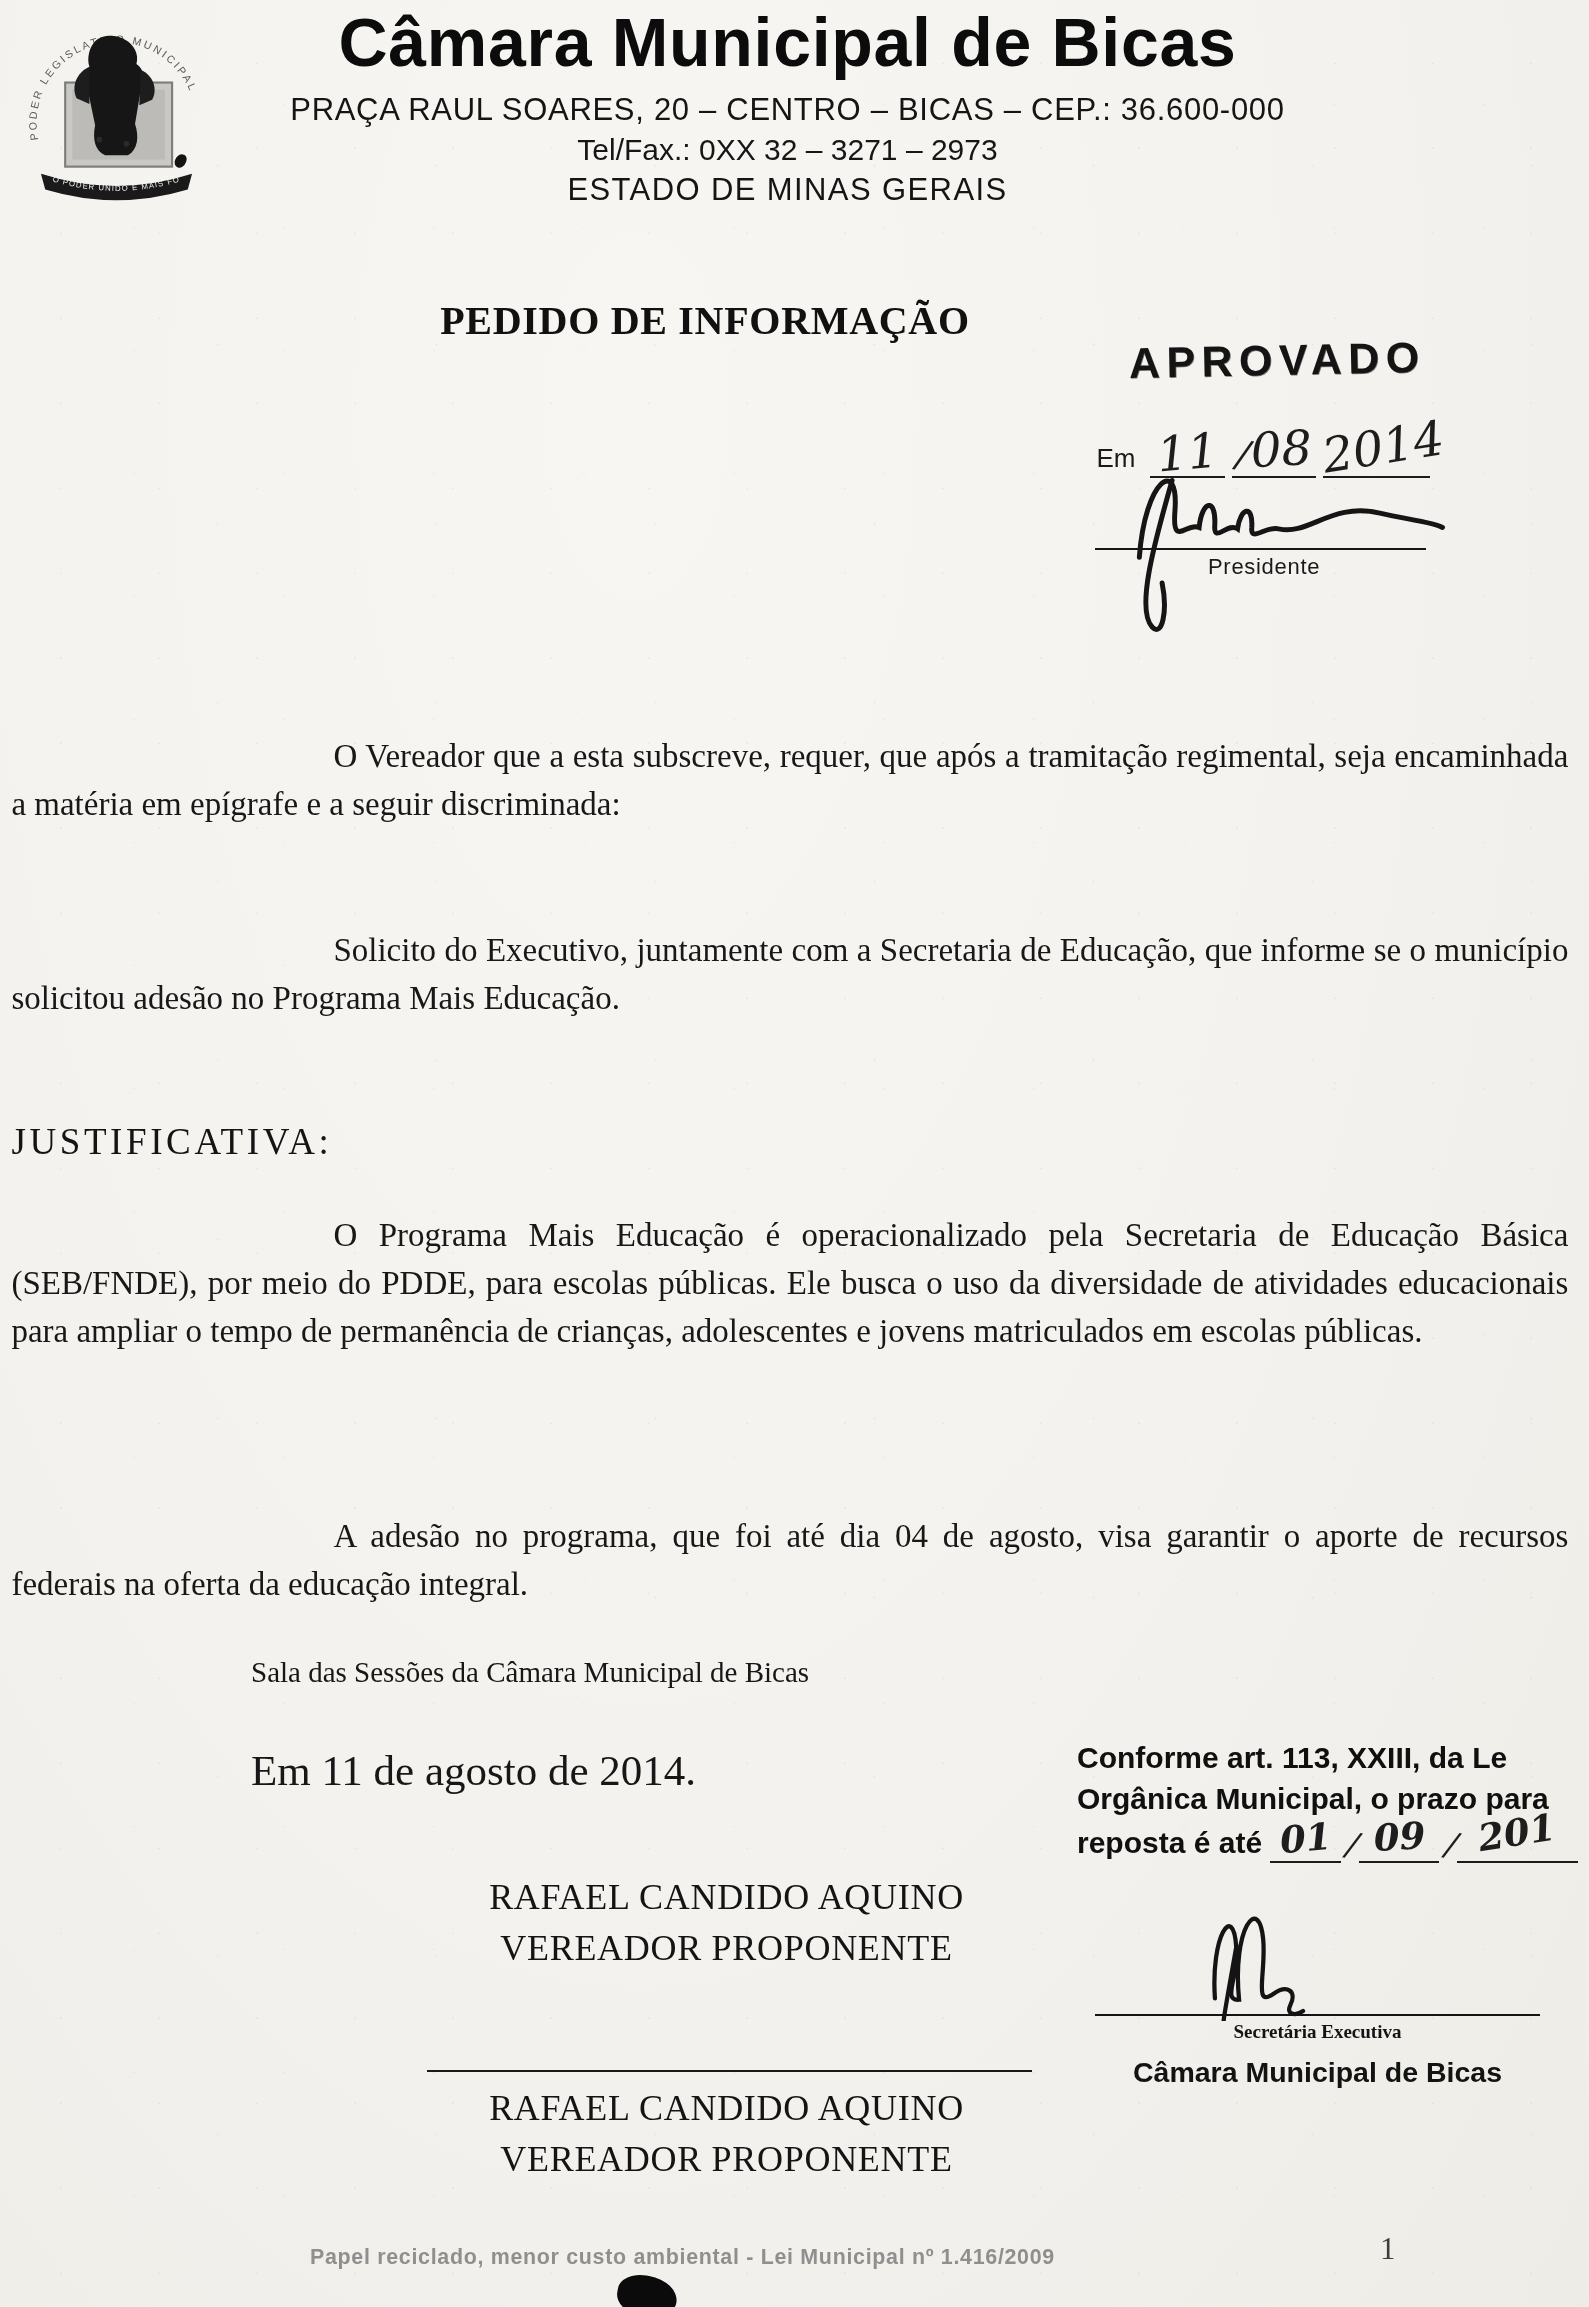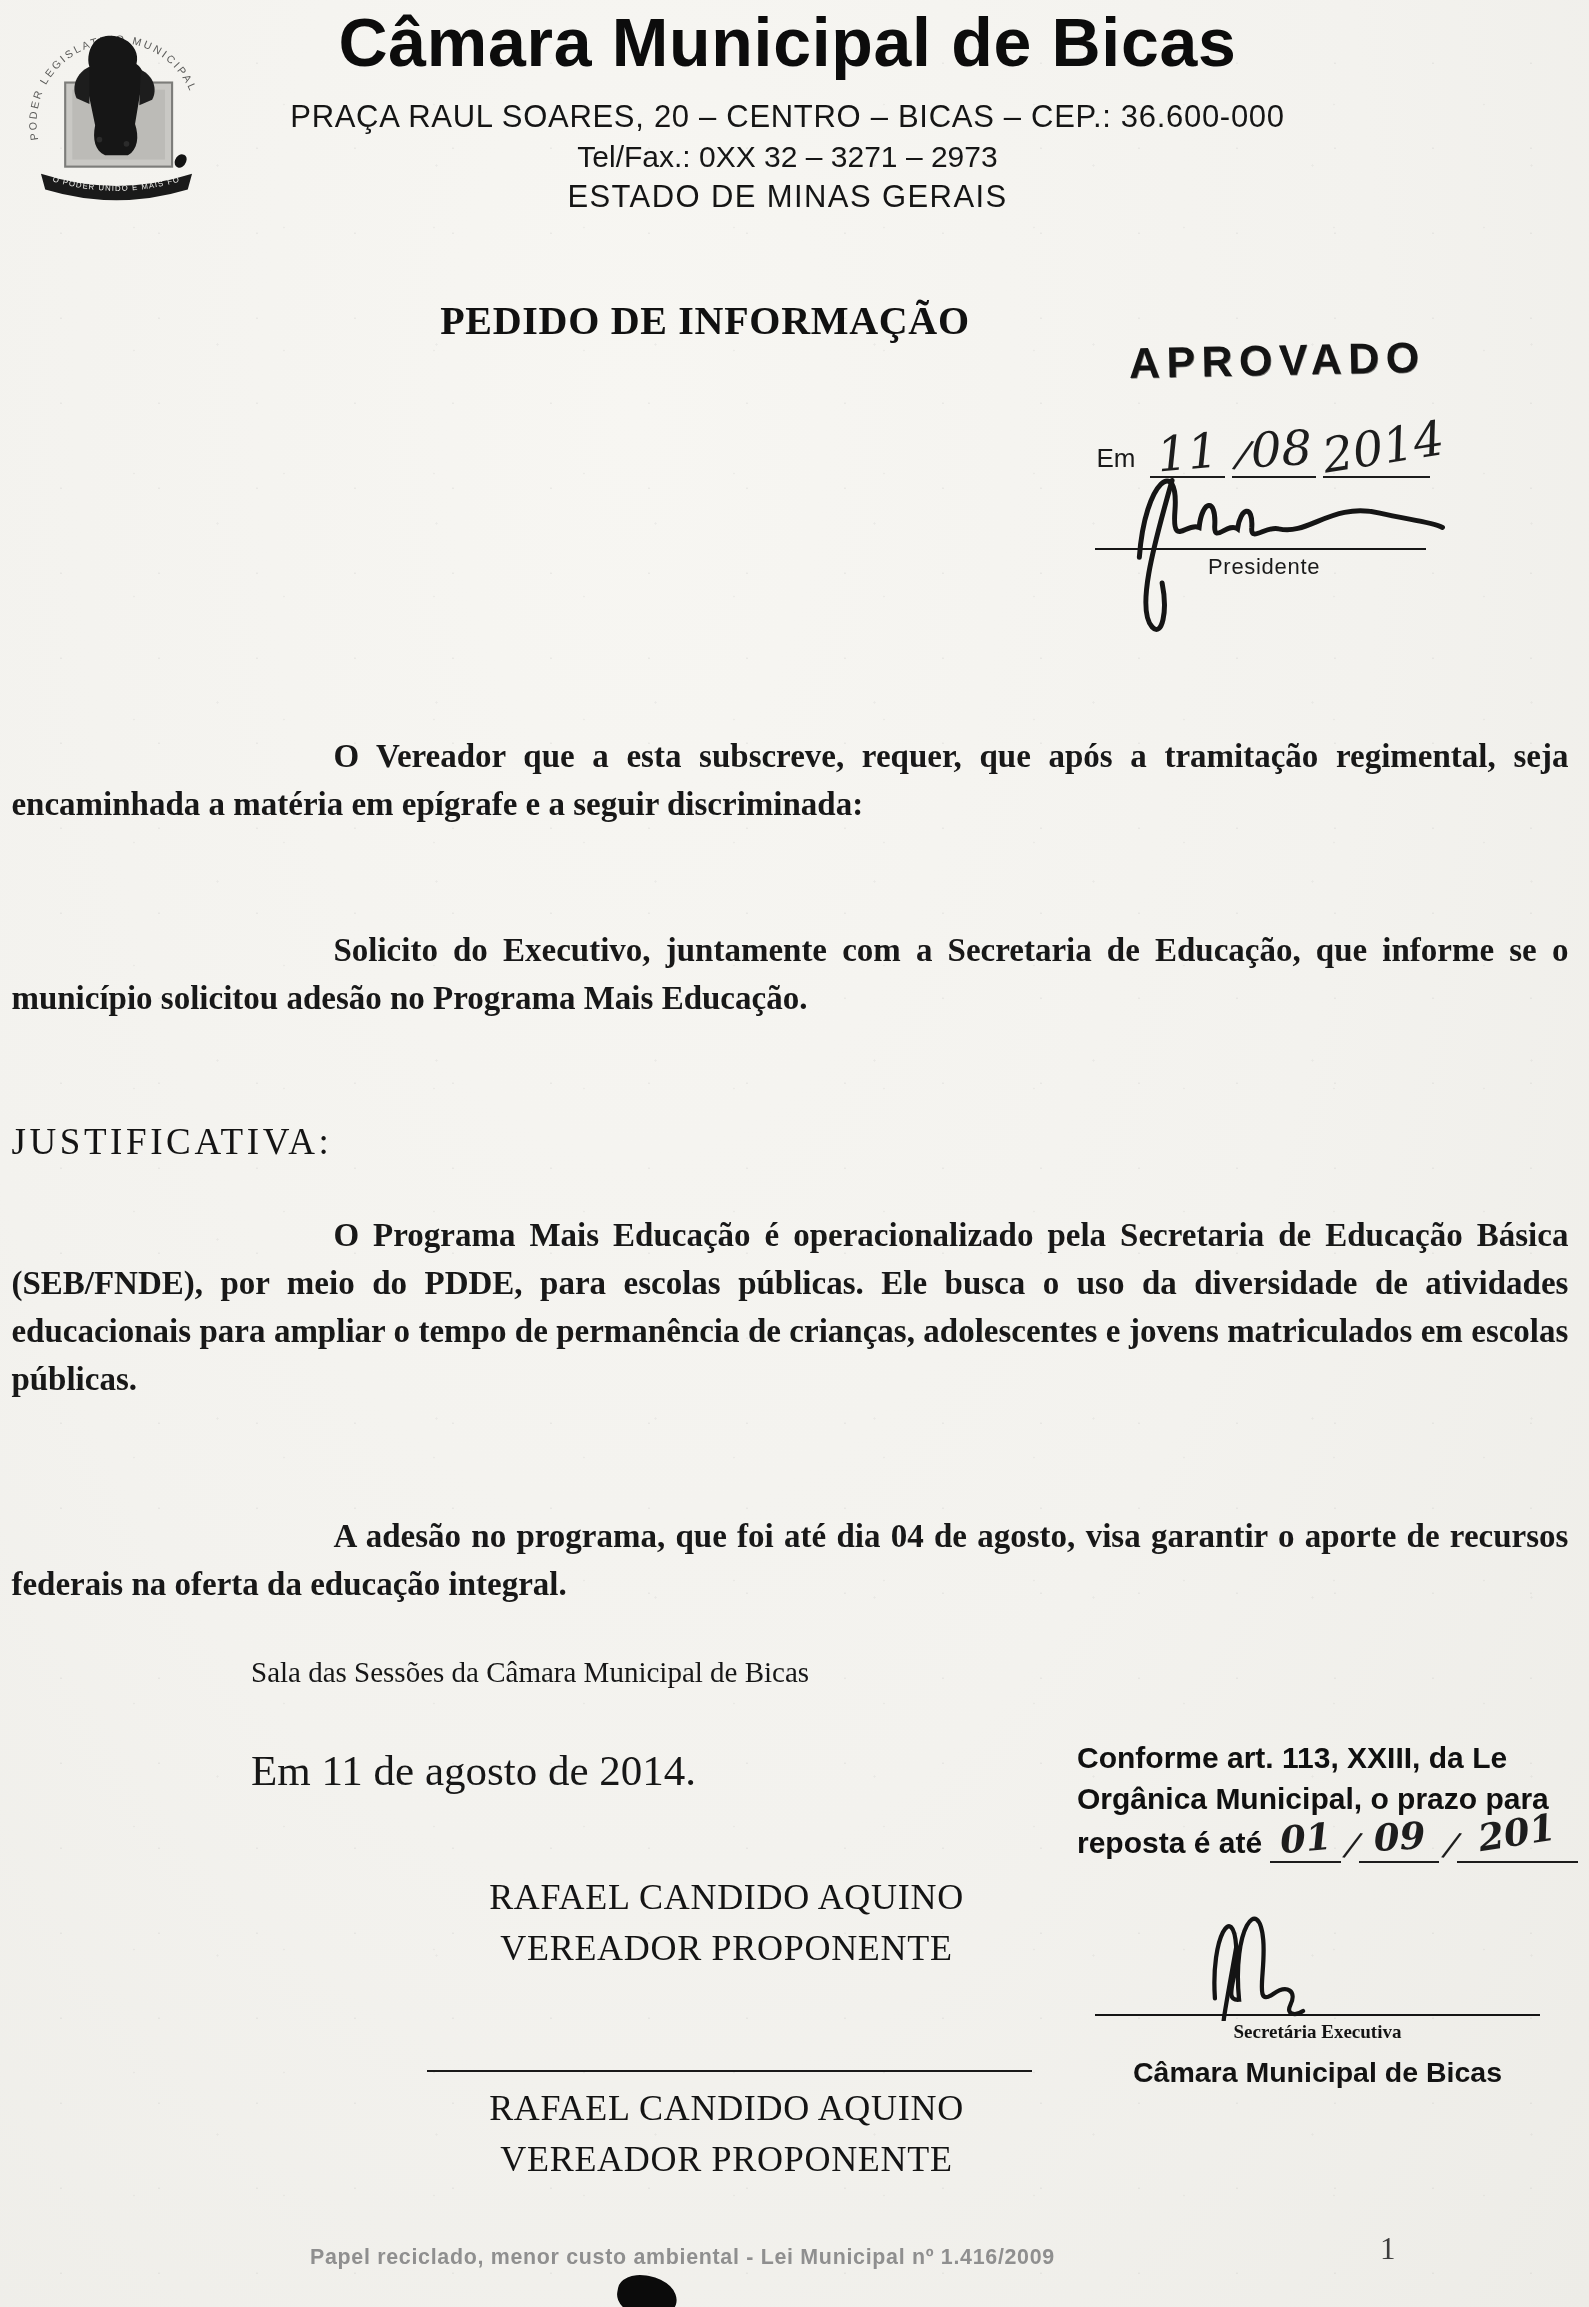--- a/index.html
+++ b/index.html
@@ -18,21 +18,21 @@
     background-size:98px 85px, 150px 123px, 219px 179px;
     background-position:12px 20.7px, 59px 43px, 108px 76px;
   }
   .abs{position:absolute;}
   .sans{font-family:"Liberation Sans", sans-serif;}
 
   
   .crest{left:21.4px;top:4.3px;width:191px;height:197px;}
   .header-text{left:214px;top:7.1px;width:1147px;text-align:center;}
   .org-name{font-size:68px;font-weight:bold;letter-spacing:0.7px;color:#0c0c0c;line-height:71px;}
-  .addr{font-size:31px;margin-top:21px;color:#151515;letter-spacing:0.7px;}
+  .addr{font-size:31px;margin-top:14px;color:#151515;letter-spacing:0.7px;}
   .tel{font-size:30px;margin-top:5px;color:#161616;}
   .state{font-size:31px;margin-top:5px;color:#151515;letter-spacing:1.4px;}
 
   
   .doc-title{left:370px;top:299px;width:670px;text-align:center;font-weight:bold;font-size:40px;line-height:44px;letter-spacing:0.7px;color:#111;}
 
   
   .stamp{left:1095px;top:336px;width:442px;height:271px;}
   .stamp-label{position:absolute;left:34px;top:0;font-family:"Liberation Sans",sans-serif;font-weight:bold;font-size:43px;letter-spacing:6.4px;color:#141414;transform:rotate(-1.2deg);text-shadow:0.7px 0.7px 0 rgba(20,20,20,.55);}
   .stamp-daterow{position:absolute;left:1.4px;top:91px;display:flex;align-items:flex-end;}
@@ -49,21 +49,21 @@
   .stamp-slash{font-size:37px;line-height:43px;display:inline-block;transform:rotate(8deg);margin:0 1.4px;}
   .president-line{position:absolute;left:0;top:212px;width:331px;border-top:2.8px solid #161616;}
   .president-label{position:absolute;left:113px;top:218px;font-family:"Liberation Sans",sans-serif;font-size:22px;color:#1a1a1a;letter-spacing:0.7px;}
   .president-sig{position:absolute;left:-14.2px;top:100px;width:370px;height:207px;}
 
   
   .addressee{left:11.4px;top:457px;font-size:33px;line-height:49px;color:#161616;}
   .addressee .name{letter-spacing:0.7px;}
 
   
-  .para{left:11.4px;width:1557px;font-size:33px;line-height:48px;text-align:justify;text-indent:322px;color:#181818;font-weight:bold;}
+  .para{left:11.4px;width:1557px;font-size:33px;line-height:48px;text-align:justify;text-indent:322px;color:#181818;}
   .p1{top:732px;}
   .p2{top:926px;}
   .just-head{left:11.4px;top:1120px;font-size:37px;letter-spacing:3.6px;color:#141414;}
   .p3{top:1211px;}
   .p4{top:1512px;}
   .session-line{left:251px;top:1656px;font-size:29px;color:#171717;}
   .date-line{left:251px;top:1746px;font-size:43px;color:#171717;}
 
   
   .deadline{left:1077px;top:1737px;width:563px;font-family:"Liberation Sans",sans-serif;font-size:30px;font-weight:600;line-height:41px;color:#101010;}

